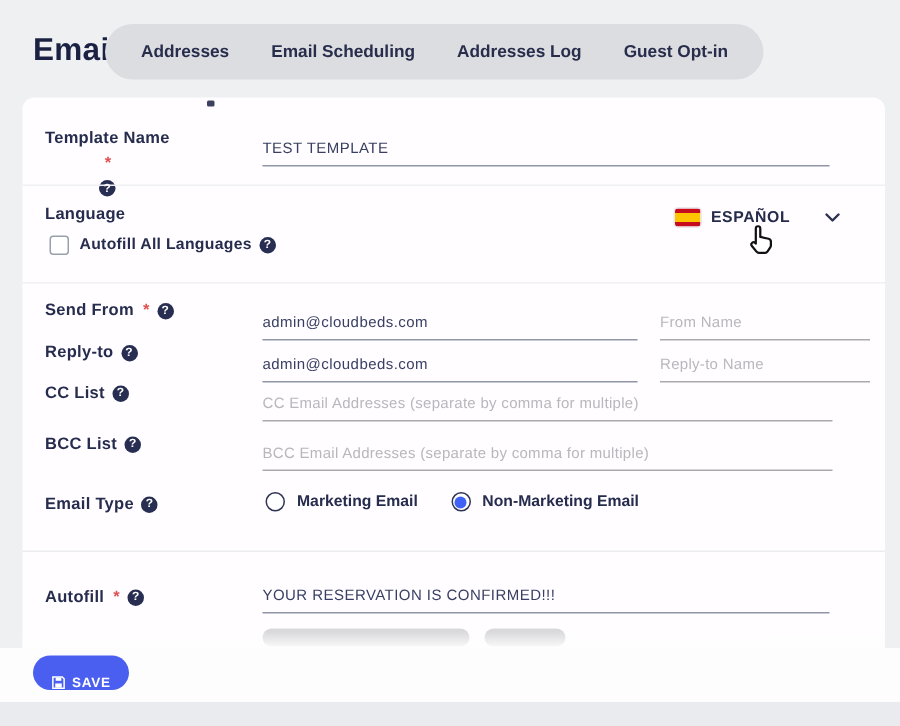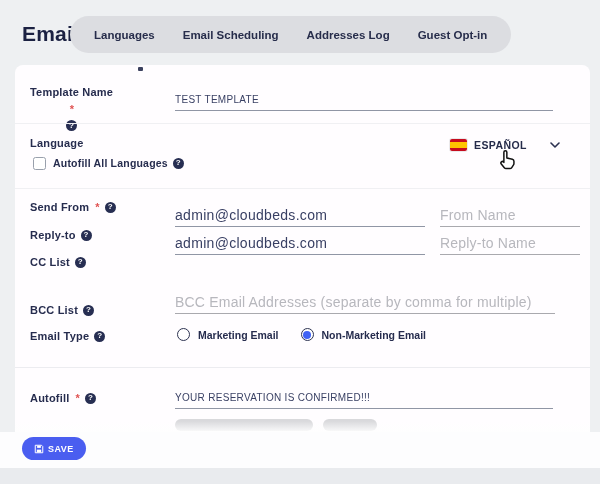--- a/index.html
+++ b/index.html
@@ -13,55 +13,55 @@
   .page-title{position:absolute;left:22px;top:22px;font-size:21px;font-weight:800;color:#1b2142;letter-spacing:.2px;}
   .tabs{position:absolute;left:70px;top:16px;height:37px;background:#dcdde1;border-radius:19px;display:flex;align-items:center;padding:0 24px;gap:28px;}
   .tab{font-size:11.5px;font-weight:600;color:#272d4b;white-space:nowrap;cursor:pointer;}
   
   .card{position:absolute;left:15px;top:65px;width:575px;height:368px;background:#fffdff;border-radius:8px 8px 0 0;}
   .speck{position:absolute;left:138px;top:67px;width:5px;height:4px;background:#3b415e;border-radius:1px;}
   .hr{position:absolute;height:1px;background:#f0f0f3;}
   .row-label{position:absolute;font-size:11px;font-weight:700;color:#262c4e;display:flex;align-items:center;gap:5px;letter-spacing:.2px;white-space:nowrap;}
   .req{color:#e05252;font-weight:700;margin-left:1px;}
   .help{width:11px;height:11px;border-radius:50%;background:#272e52;color:#fff;font-size:8px;font-weight:700;display:inline-flex;align-items:center;justify-content:center;line-height:1;flex:0 0 auto;}
-  .uinput{position:absolute;border:0;border-bottom:1px solid #9096a5;background:transparent;font-family:inherit;font-size:14px;color:#383f63;letter-spacing:.3px;outline:none;height:22px;padding:0;}
+  .uinput{position:absolute;border:0;border-bottom:1px solid #9096a5;background:transparent;font-family:inherit;font-size:10px;color:#383f63;letter-spacing:.3px;outline:none;height:22px;padding:0;}
   .uinput::placeholder{color:#b7b7bd;letter-spacing:.2px;}
   .uinput.light{border-bottom-color:#a9a9ae;}
   
   .lang-dd{position:absolute;left:450px;top:139px;display:flex;align-items:center;gap:7px;cursor:pointer;}
   .flag{width:17px;height:12px;display:flex;flex-direction:column;border-radius:2px;overflow:hidden;box-shadow:0 0 0 1px rgba(0,0,0,.08);}
   .flag span{display:block;width:100%;}
   .lang-txt{font-size:10.5px;font-weight:700;color:#252b4a;letter-spacing:.4px;}
   .chev{margin-left:16px;display:flex;}
   
   .chk{position:absolute;left:33px;top:157px;width:13px;height:13px;border:1.5px solid #99a0ac;border-radius:2.5px;background:#fff;box-sizing:border-box;cursor:pointer;}
   .chk-label{left:53px;top:157px;font-size:10.5px;font-weight:600;}
   
   .radio-group{position:absolute;left:177px;top:328px;display:flex;align-items:center;gap:22px;}
-  .radio-opt{display:flex;align-items:center;gap:8px;cursor:pointer;}
+  .radio-opt{display:flex;align-items:flex-start;gap:8px;cursor:pointer;}
   .radio{width:13px;height:13px;border:1.5px solid #2e3452;border-radius:50%;box-sizing:border-box;position:relative;background:#fff;flex:0 0 auto;}
   .radio.sel::after{content:"";position:absolute;inset:1.5px;background:#3f62f4;border-radius:50%;}
   .radio-txt{font-size:10.5px;font-weight:700;color:#262c4e;}
   
   .pill{position:absolute;background:#d9d9dc;border-radius:6px;height:12px;}
   .fade{position:absolute;left:15px;top:421px;width:575px;height:12px;background:linear-gradient(rgba(255,255,255,0),#fefefe);}
   
   .footer{position:absolute;left:0;top:432px;width:600px;height:36px;background:#fdfdfe;}
-  .save-btn{position:absolute;left:22px;top:437px;height:23px;padding:0 12px;border:none;border-radius:12px;background:#4a5ef0;color:#fff;font-family:inherit;font-size:9px;font-weight:700;letter-spacing:.5px;display:flex;align-items:center;gap:4px;cursor:pointer;}
+  .save-btn{position:absolute;left:22px;top:437px;height:23px;padding:0 12px;border:none;border-radius:12px;background:#4a5ef0;color:#fff;font-family:inherit;font-size:9px;font-weight:700;letter-spacing:.5px;display:flex;align-items:flex-end;gap:4px;cursor:pointer;}
   .bottom-strip{position:absolute;left:0;top:468px;width:600px;height:16px;background:#e9ebee;}
   .cursor{position:absolute;left:496px;top:148px;pointer-events:none;}
 </style>
 </head>
 <body>
 
 <div class="page">
 
   <div class="page-title">Email</div>
   <div class="tabs">
-    <div class="tab">Languages</div>
+    <div class="tab">Addresses</div>
     <div class="tab">Email Scheduling</div>
     <div class="tab">Addresses Log</div>
     <div class="tab">Guest Opt-in</div>
   </div>
 
   <div class="card"></div>
   <div class="speck"></div>
 
   <div class="row-label" style="left:30px;top:86px;flex-direction:column;">
     <span>Template Name</span>
@@ -109,22 +109,23 @@
     <span>Reply-to</span>
     <span class="help">?</span>
   </div>
   <input class="uinput" style="left: 175px; top: 232px; width: 250px;" value="admin@cloudbeds.com">
   <input class="uinput light" style="left: 440px; top: 232px; width: 140px;" placeholder="Reply-to Name">
 
   <div class="row-label" style="left:30px;top:256px;">
     <span>CC List</span>
     <span class="help">?</span>
   </div>
+  <input class="uinput light" style="left: 175px; top: 258px; width: 380px;" placeholder="CC Email Addresses (separate by comma for multiple)">
 
-  <div class="row-label" style="left:30px;top:304px;">
+  <div class="row-label" style="left:30px;top:290px;">
     <span>BCC List</span>
     <span class="help">?</span>
   </div>
   <input class="uinput light" style="left: 175px; top: 291px; width: 380px;" placeholder="BCC Email Addresses (separate by comma for multiple)">
 
   <div class="row-label" style="left:30px;top:330px;">
     <span>Email Type</span>
     <span class="help">?</span>
   </div>
   <div class="radio-group">

